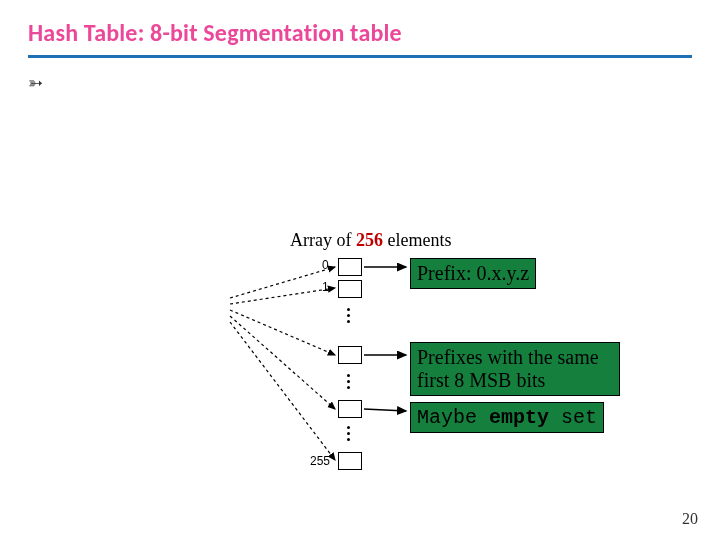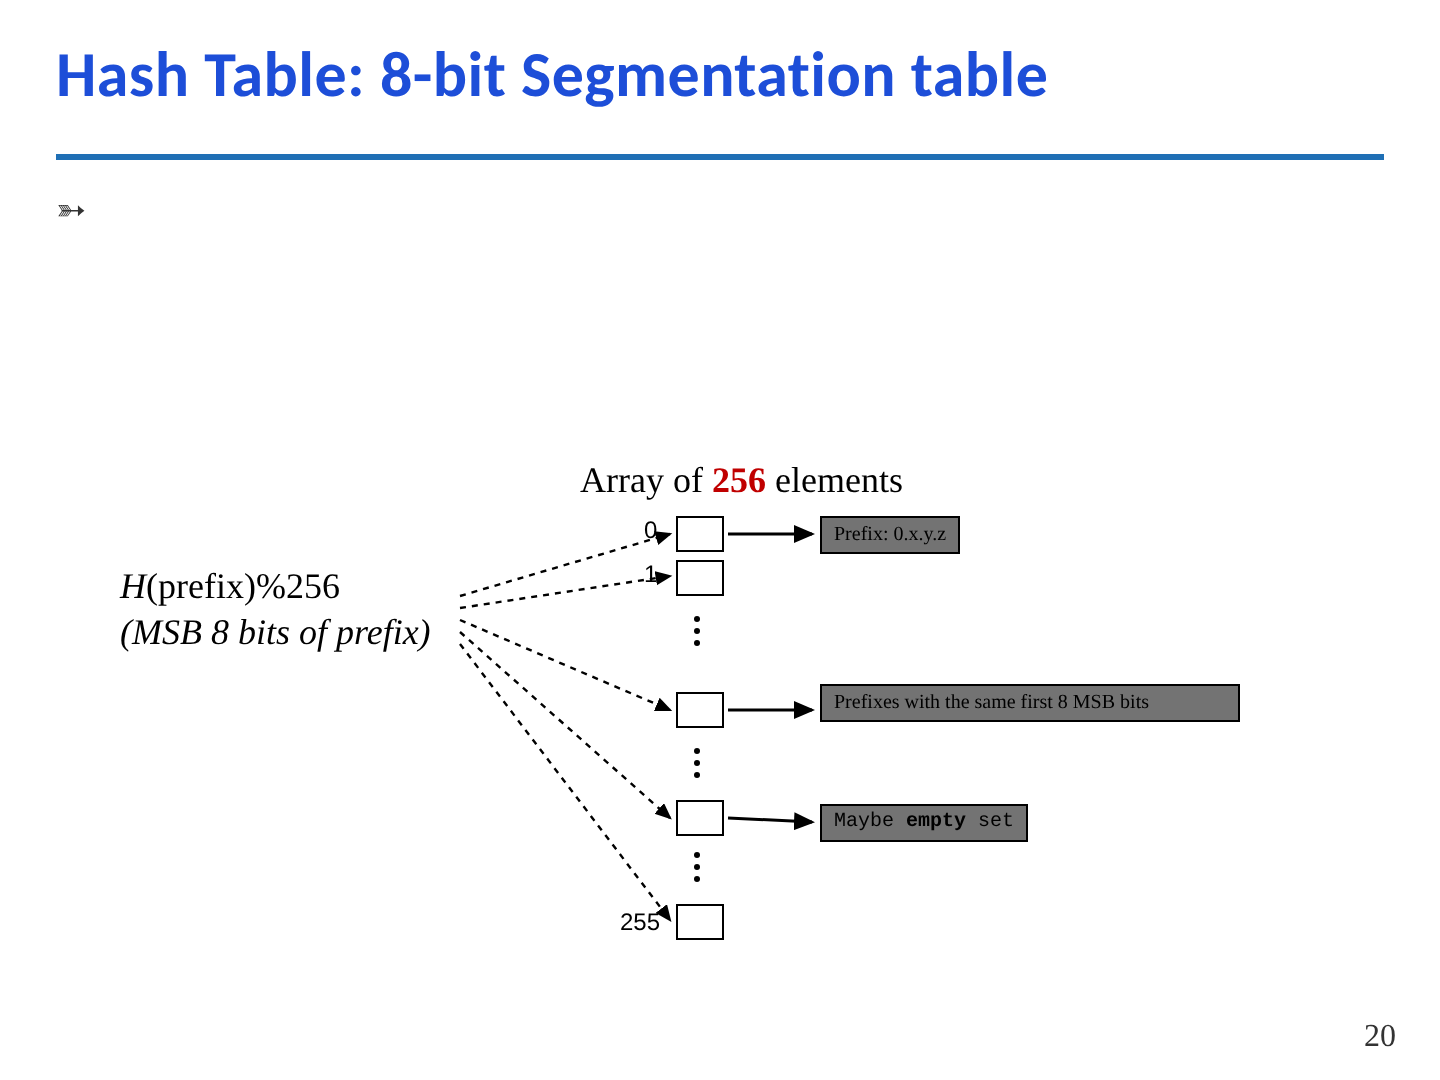--- a/index.html
+++ b/index.html
@@ -1,38 +1,38 @@
 <!DOCTYPE html>
 <html><head>
 <meta charset="utf-8">
 <style>
   * { box-sizing: border-box; margin: 0; padding: 0; }
   html, body { width: 720px; height: 540px; overflow: hidden; font-family: Georgia, 'Times New Roman', serif; background: #fff; color: #000; }
   .slide { width: 720px; height: 540px; position: relative; padding: 18px 28px 0 28px; }
-  .title { font-family: Calibri, Arial, sans-serif; font-weight: 700; font-size: 32px; color: #1d4ed8; border-bottom: 3px solid #1f6fb5; padding-bottom: 20px; margin-bottom: 10px; letter-spacing: 0.2px; }
+  .title { font-family: Calibri, Arial, sans-serif; font-weight: 700; font-size: 24px; color: #ec4899; border-bottom: 3px solid #1f6fb5; padding-bottom: 8px; margin-bottom: 10px; letter-spacing: 0.2px; }
   .body { font-size: 20px; line-height: 1.3; padding-left: 24px; position: relative; }
   .body .bullet-icon { position: absolute; left: 0; top: 4px; font-size: 18px; color: #333; }
   .diagram { position: absolute; left: 60px; top: 230px; width: 600px; height: 270px; }
   .dlabel { position: absolute; font-family: 'Times New Roman', serif; }
   .arr-title { top: 0; left: 230px; font-size: 18px; }
   .arr-title .redbold { color: #c00000; font-weight: 700; text-align: center; }
   .hash { top: 52px; left: 0; font-size: 18px; font-style: italic; line-height: 1.25; }
   .hash .nonit { font-style: normal; }
   .arr { position: absolute; left: 278px; top: 28px; width: 28px; }
   .cell { width: 24px; height: 18px; border: 1.5px solid #000; background: #fff; margin-bottom: 4px; }
   .idx { position: absolute; font-size: 12px; font-family: Arial, sans-serif; }
   .idx0 { left: 262px; top: 28px; }
   .idx1 { left: 262px; top: 50px; }
   .idx255 { left: 250px; top: 224px; }
   .dots { position: absolute; left: 286px; width: 4px; display: flex; flex-direction: column; align-items: center; gap: 3px; }
   .dots span { width: 3px; height: 3px; background: #000; border-radius: 50%; }
   .dots1 { top: 78px; }
   .dots2 { top: 144px; }
   .dots3 { top: 196px; }
-  .box { position: absolute; border: 1.5px solid #000; background: #737373; padding: 3px 6px; font-size: 10px; font-family: 'Times New Roman', serif; }
+  .box { position: absolute; border: 1.5px solid #000; background: #15803d; padding: 3px 6px; font-size: 20px; font-family: 'Times New Roman', serif; }
   .box1 { left: 350px; top: 28px; }
   .box2 { left: 350px; top: 112px; width: 210px; }
   .box3 { left: 350px; top: 172px; font-family: Liberation Mono, monospace; }
   .box3 .b { font-weight: 700; }
   .footer { position: absolute; left: 150px; bottom: 14px; font-size: 12px; font-family: 'DFKai-SB','KaiTi','STKaiti',serif; color: #222; }
   .footer .sep { display: inline-block; width: 10px; }
   .pagenum { position: absolute; right: 22px; bottom: 12px; font-size: 16px; font-family: 'Times New Roman', serif; color: #333; }
   svg.arrows { position: absolute; left: 0; top: 0; width: 600px; height: 270px; pointer-events: none; }
 </style>
 </head>
@@ -45,24 +45,20 @@
   <div class="body">
     <span class="bullet-icon">➳</span>
   </div>
 
   <div class="diagram">
 
     <div class="dlabel arr-title">
       <span>Array of </span><span class="redbold">256</span><span> elements</span>
     </div>
 
-    <div class="dlabel hash">
-      <span class="nonit" style="font-style:italic">H</span><span class="nonit">(prefix)</span><span class="nonit">%256</span><br>
-      <span>(MSB 8 bits of prefix)</span>
-    </div>
 
     <div class="idx idx0">0</div>
     <div class="idx idx1">1</div>
     <div class="idx idx255">255</div>
 
     <div class="arr">
       <div class="cell"></div>
       <div class="cell"></div>
     </div>
     <div class="dots dots1">

